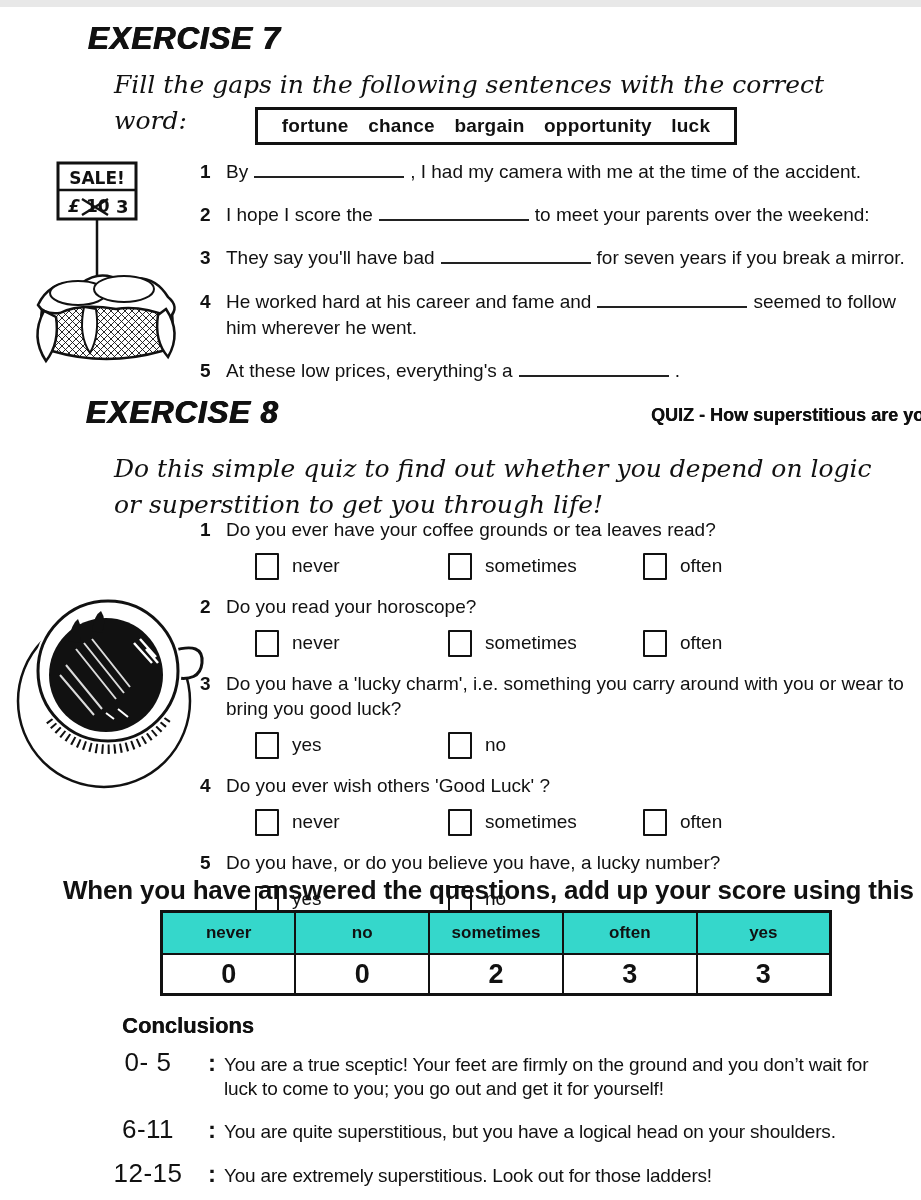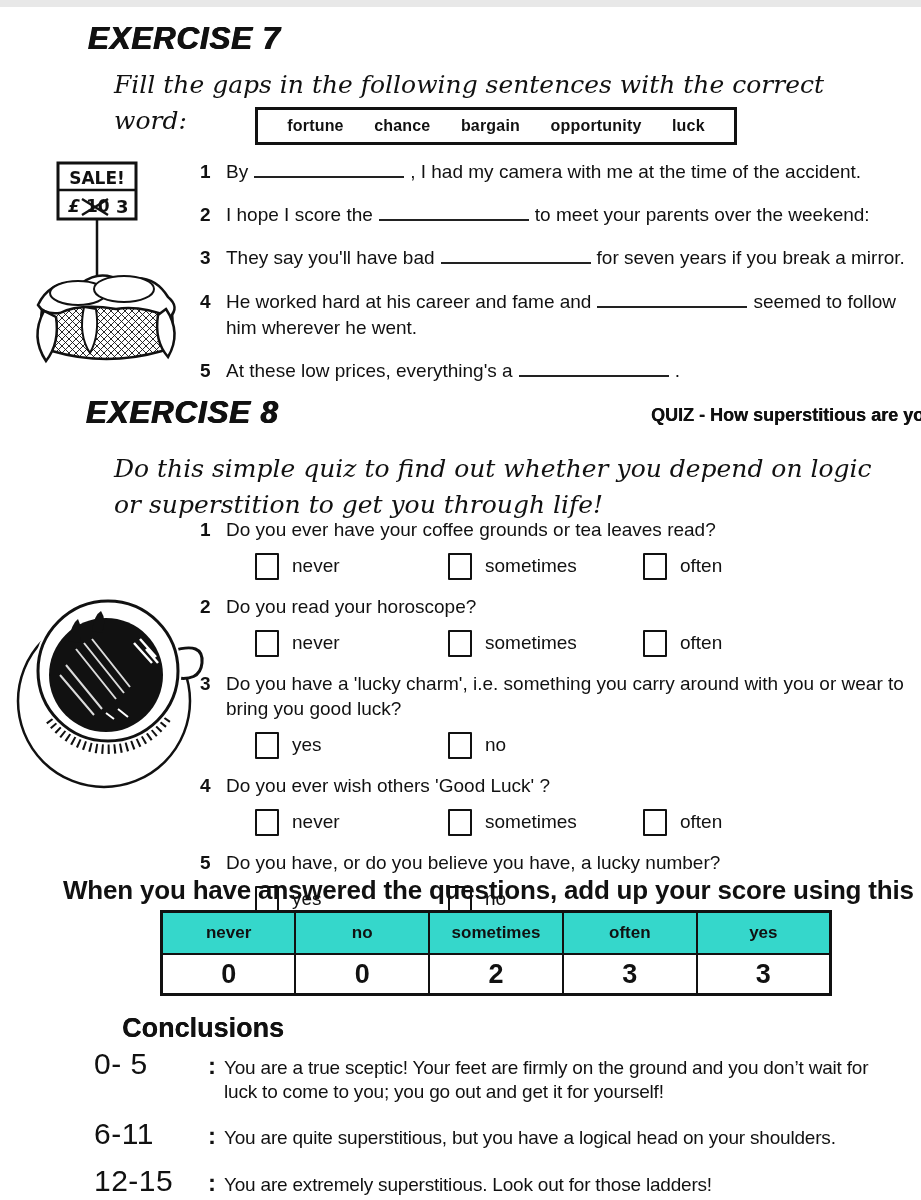--- a/index.html
+++ b/index.html
@@ -41,21 +41,21 @@
   }
   .ex7-instruction{left:114px;top:60px;width:740px;}
   .ex8-instruction{left:114px;top:444px;width:760px;}
   
   .word-box{
     position:absolute;left:255px;top:100px;width:482px;height:38px;
     border:3px solid #111;
     display:flex;align-items:center;justify-content:space-around;
     padding:0 14px;box-sizing:border-box;
   }
-  .word-box .word{font-weight:bold;font-size:16px;letter-spacing:0.2px;}
+  .word-box .word{font-weight:bold;font-size:19px;letter-spacing:0.2px;}
   
   .ex7-items{position:absolute;left:200px;top:152px;width:714px;}
   .gap-item{display:flex;margin-bottom:17px;font-size:19px;line-height:1.38;}
   .gap-item .num{width:26px;font-weight:bold;flex:none;}
   .gap-item .gap-text{flex:1;}
   .blank{
     display:inline-block;width:150px;height:14px;
     border-bottom:2px solid #222;
     margin:0 6px;vertical-align:baseline;
   }
@@ -88,27 +88,27 @@
   }
   .score-table td{
     border:2px solid #111;text-align:center;padding:0;
   }
   .score-table{border:3px solid #111;}
   .score-head{height:40px;font-weight:bold;font-size:17px;}
   .score-val{height:38px;font-weight:bold;font-size:27px;background:#fff;}
   
   .conclusions-heading{
     position:absolute;left:122px;top:1006px;
-    font-size:27px;font-weight:bold;text-shadow:0.3px 0 #111;
+    font-size:22px;font-weight:bold;text-shadow:0.3px 0 #111;
   }
   .conclusion-items{position:absolute;left:94px;top:1040px;width:800px;}
   .conclusion-item{display:flex;align-items:baseline;margin-bottom:13px;}
   .conclusion-item .range{
-    width:108px;flex:none;text-align:left;
-    font-size:30px;letter-spacing:0.5px;
+    width:108px;flex:none;text-align:center;
+    font-size:26px;letter-spacing:0.5px;
   }
   .conclusion-item .colon{font-size:24px;font-weight:bold;padding:0 8px 0 6px;}
   .conclusion-item .c-text{
     flex:1;font-size:19px;line-height:1.25;letter-spacing:-0.2px;max-width:650px;
   }
   
   .sale-illustration{position:absolute;left:20px;top:150px;}
   .coffee-illustration{position:absolute;left:6px;top:572px;}
 </style>
 </head>

